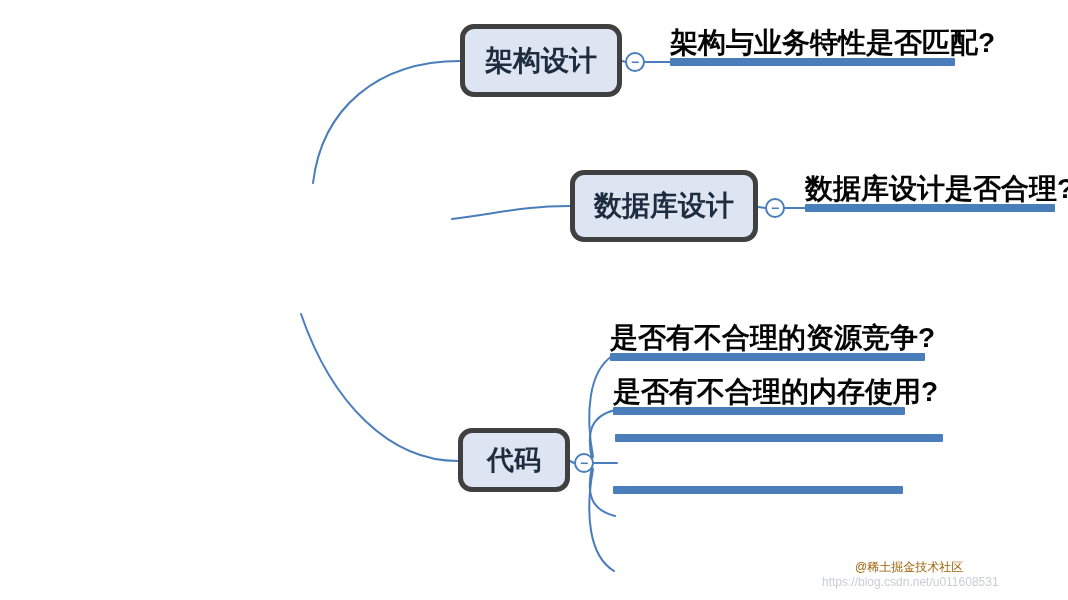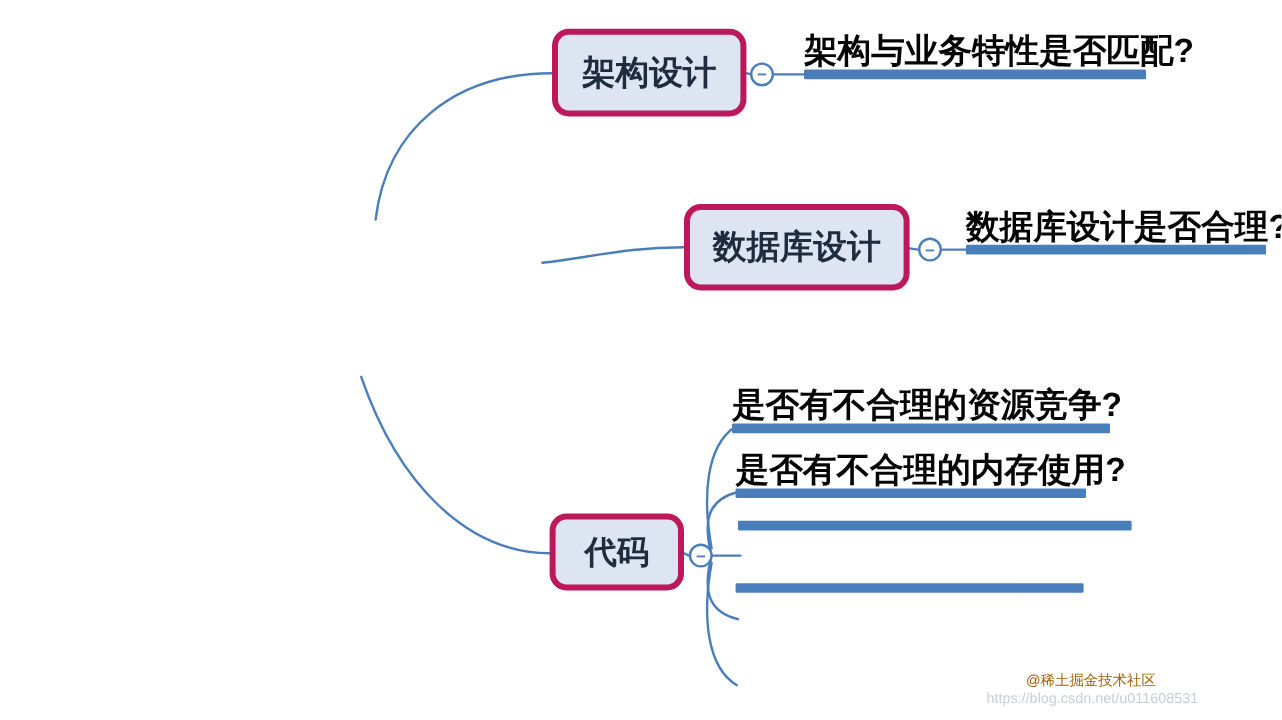--- a/index.html
+++ b/index.html
@@ -6,21 +6,21 @@
   #canvas{
     position:relative;width:1068px;height:600px;overflow:hidden;background:#ffffff;
     font-family:"Liberation Sans","DejaVu Sans",sans-serif;
   }
   svg.connectors{position:absolute;left:0;top:0;z-index:0;}
 
   
   .node{
     position:absolute;box-sizing:border-box;z-index:2;
     display:flex;align-items:center;justify-content:center;
-    background:#dce5f1;border:5px solid #be185d;border-radius:14px;
+    background:#dce5f1;border:5px solid #404040;border-radius:14px;
     color:#1f2b3e;font-weight:700;white-space:nowrap;
   }
   .node-root{
     left:23px;top:182px;width:429px;height:133px;
     border:10px solid #4583d3;border-radius:24px;
     font-size:33px;color:#2d5986;letter-spacing:1px;
   }
   .node-arch{left:460px;top:24px;width:162px;height:73px;font-size:28px;}
   .node-db{left:570px;top:170px;width:188px;height:72px;font-size:28px;text-align:right;}
   .node-code{left:458px;top:428px;width:112px;height:64px;font-size:27px;}

